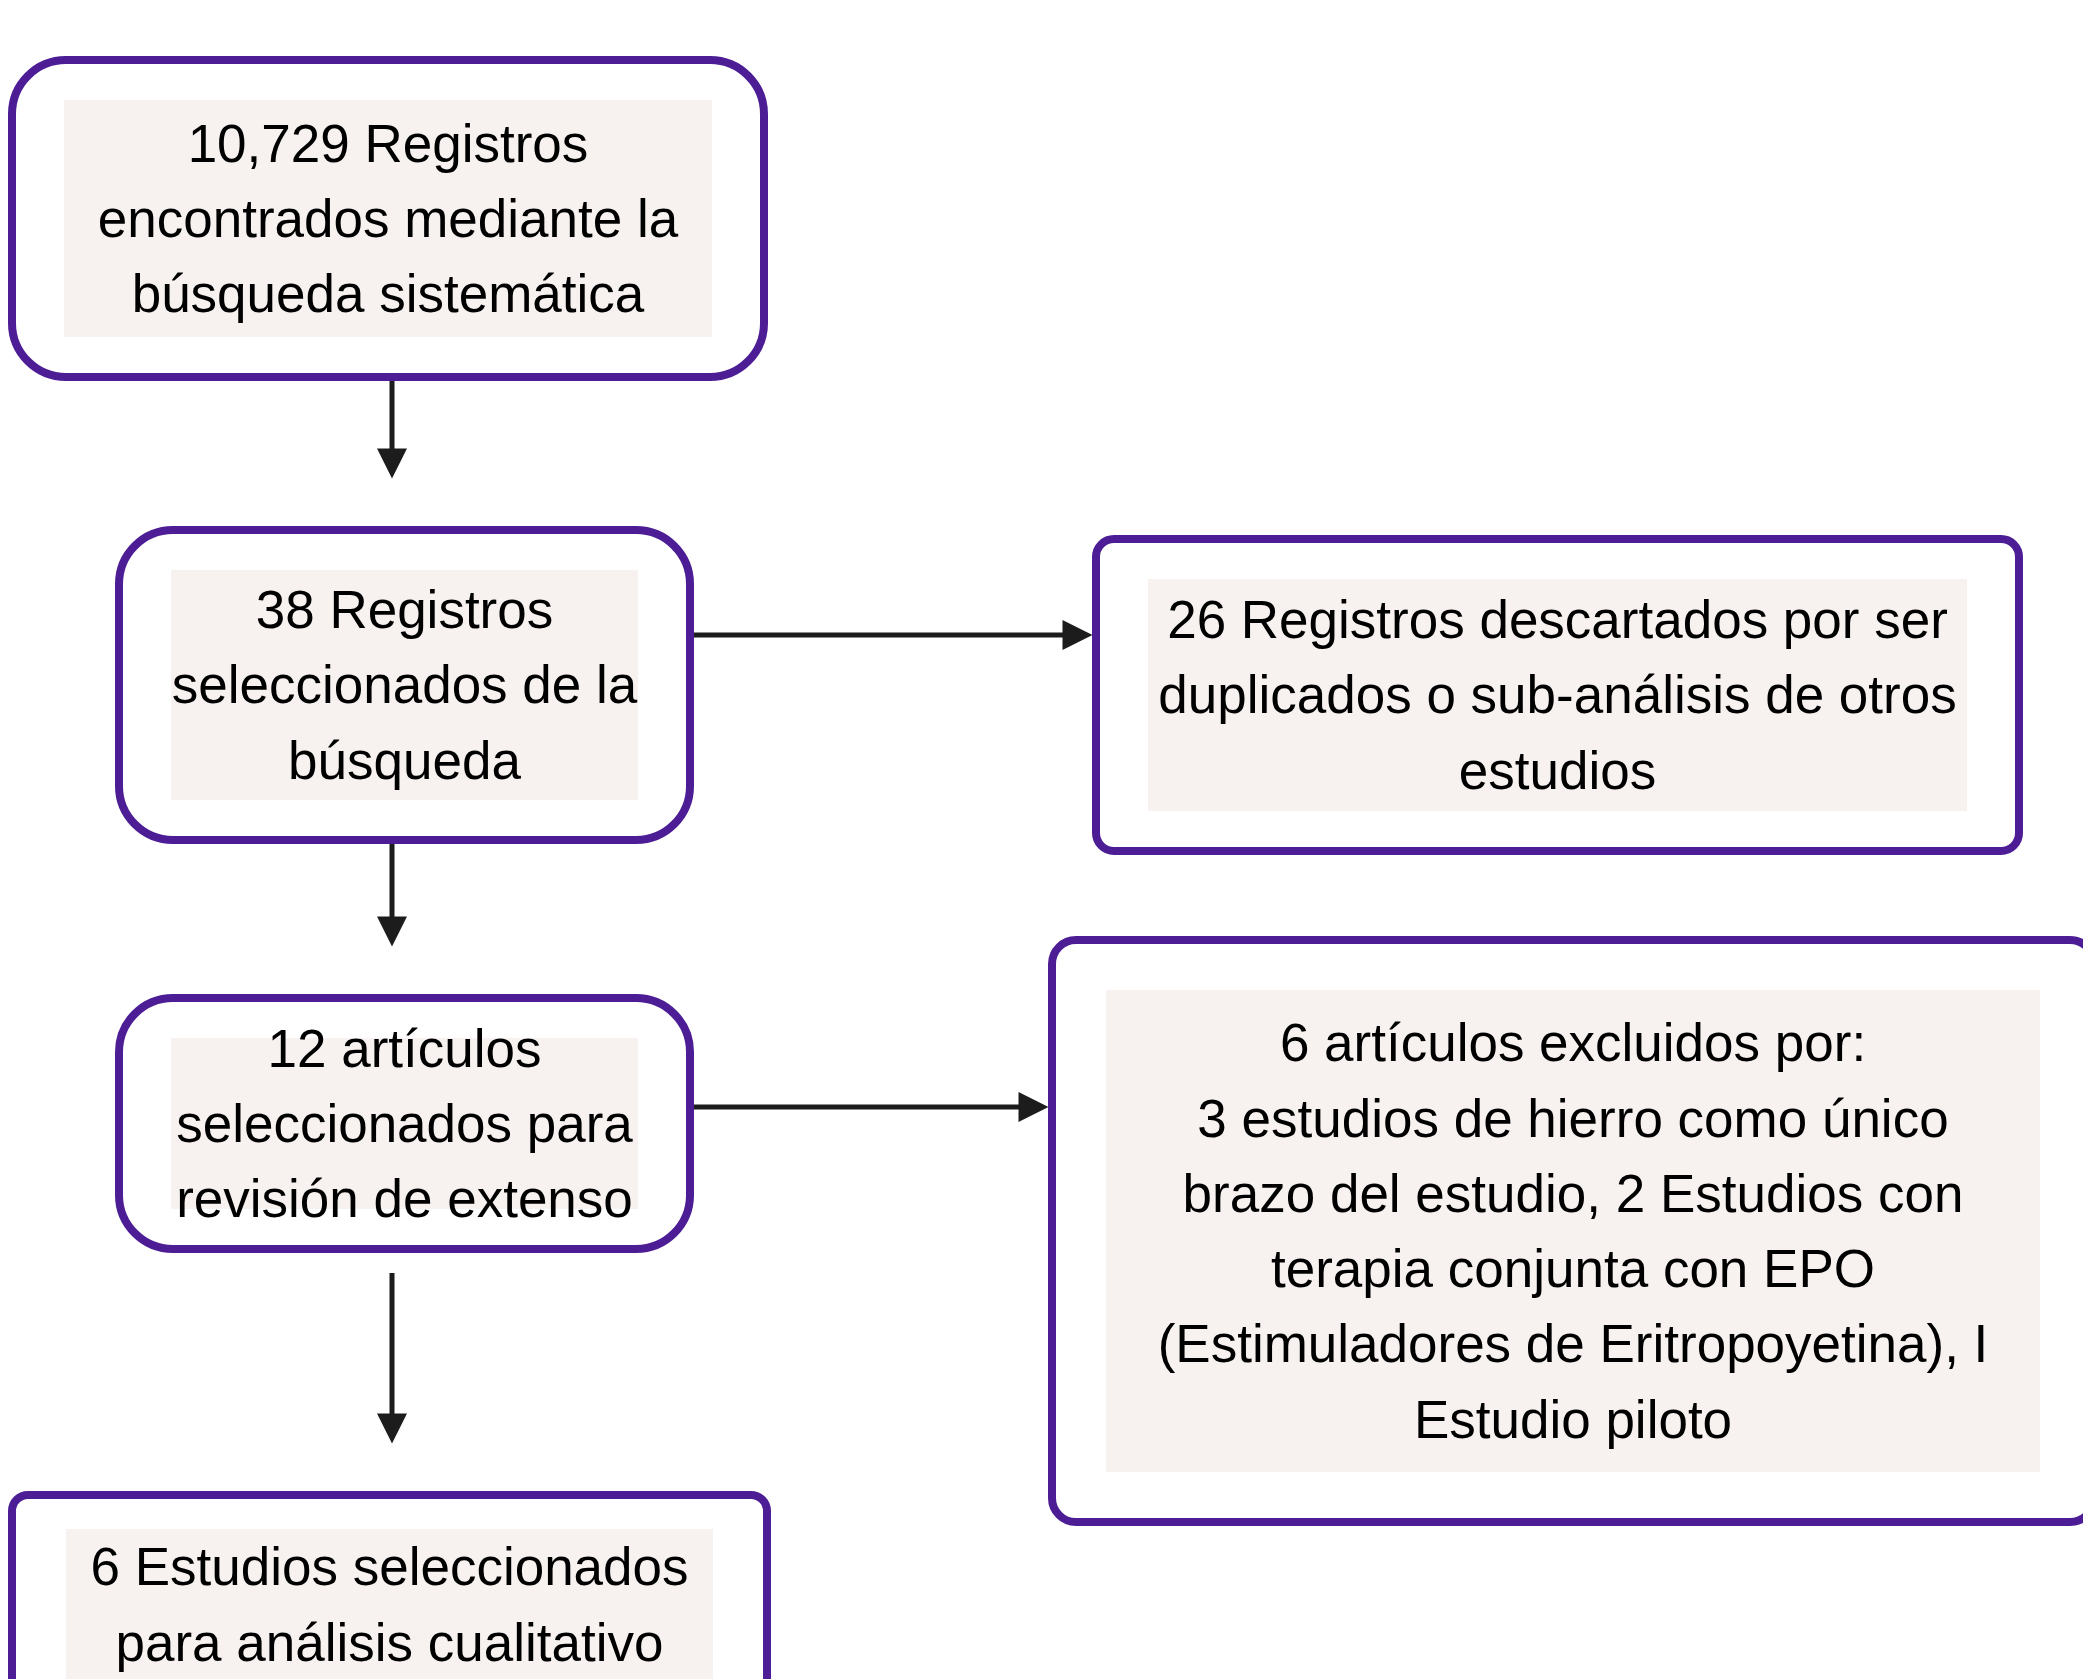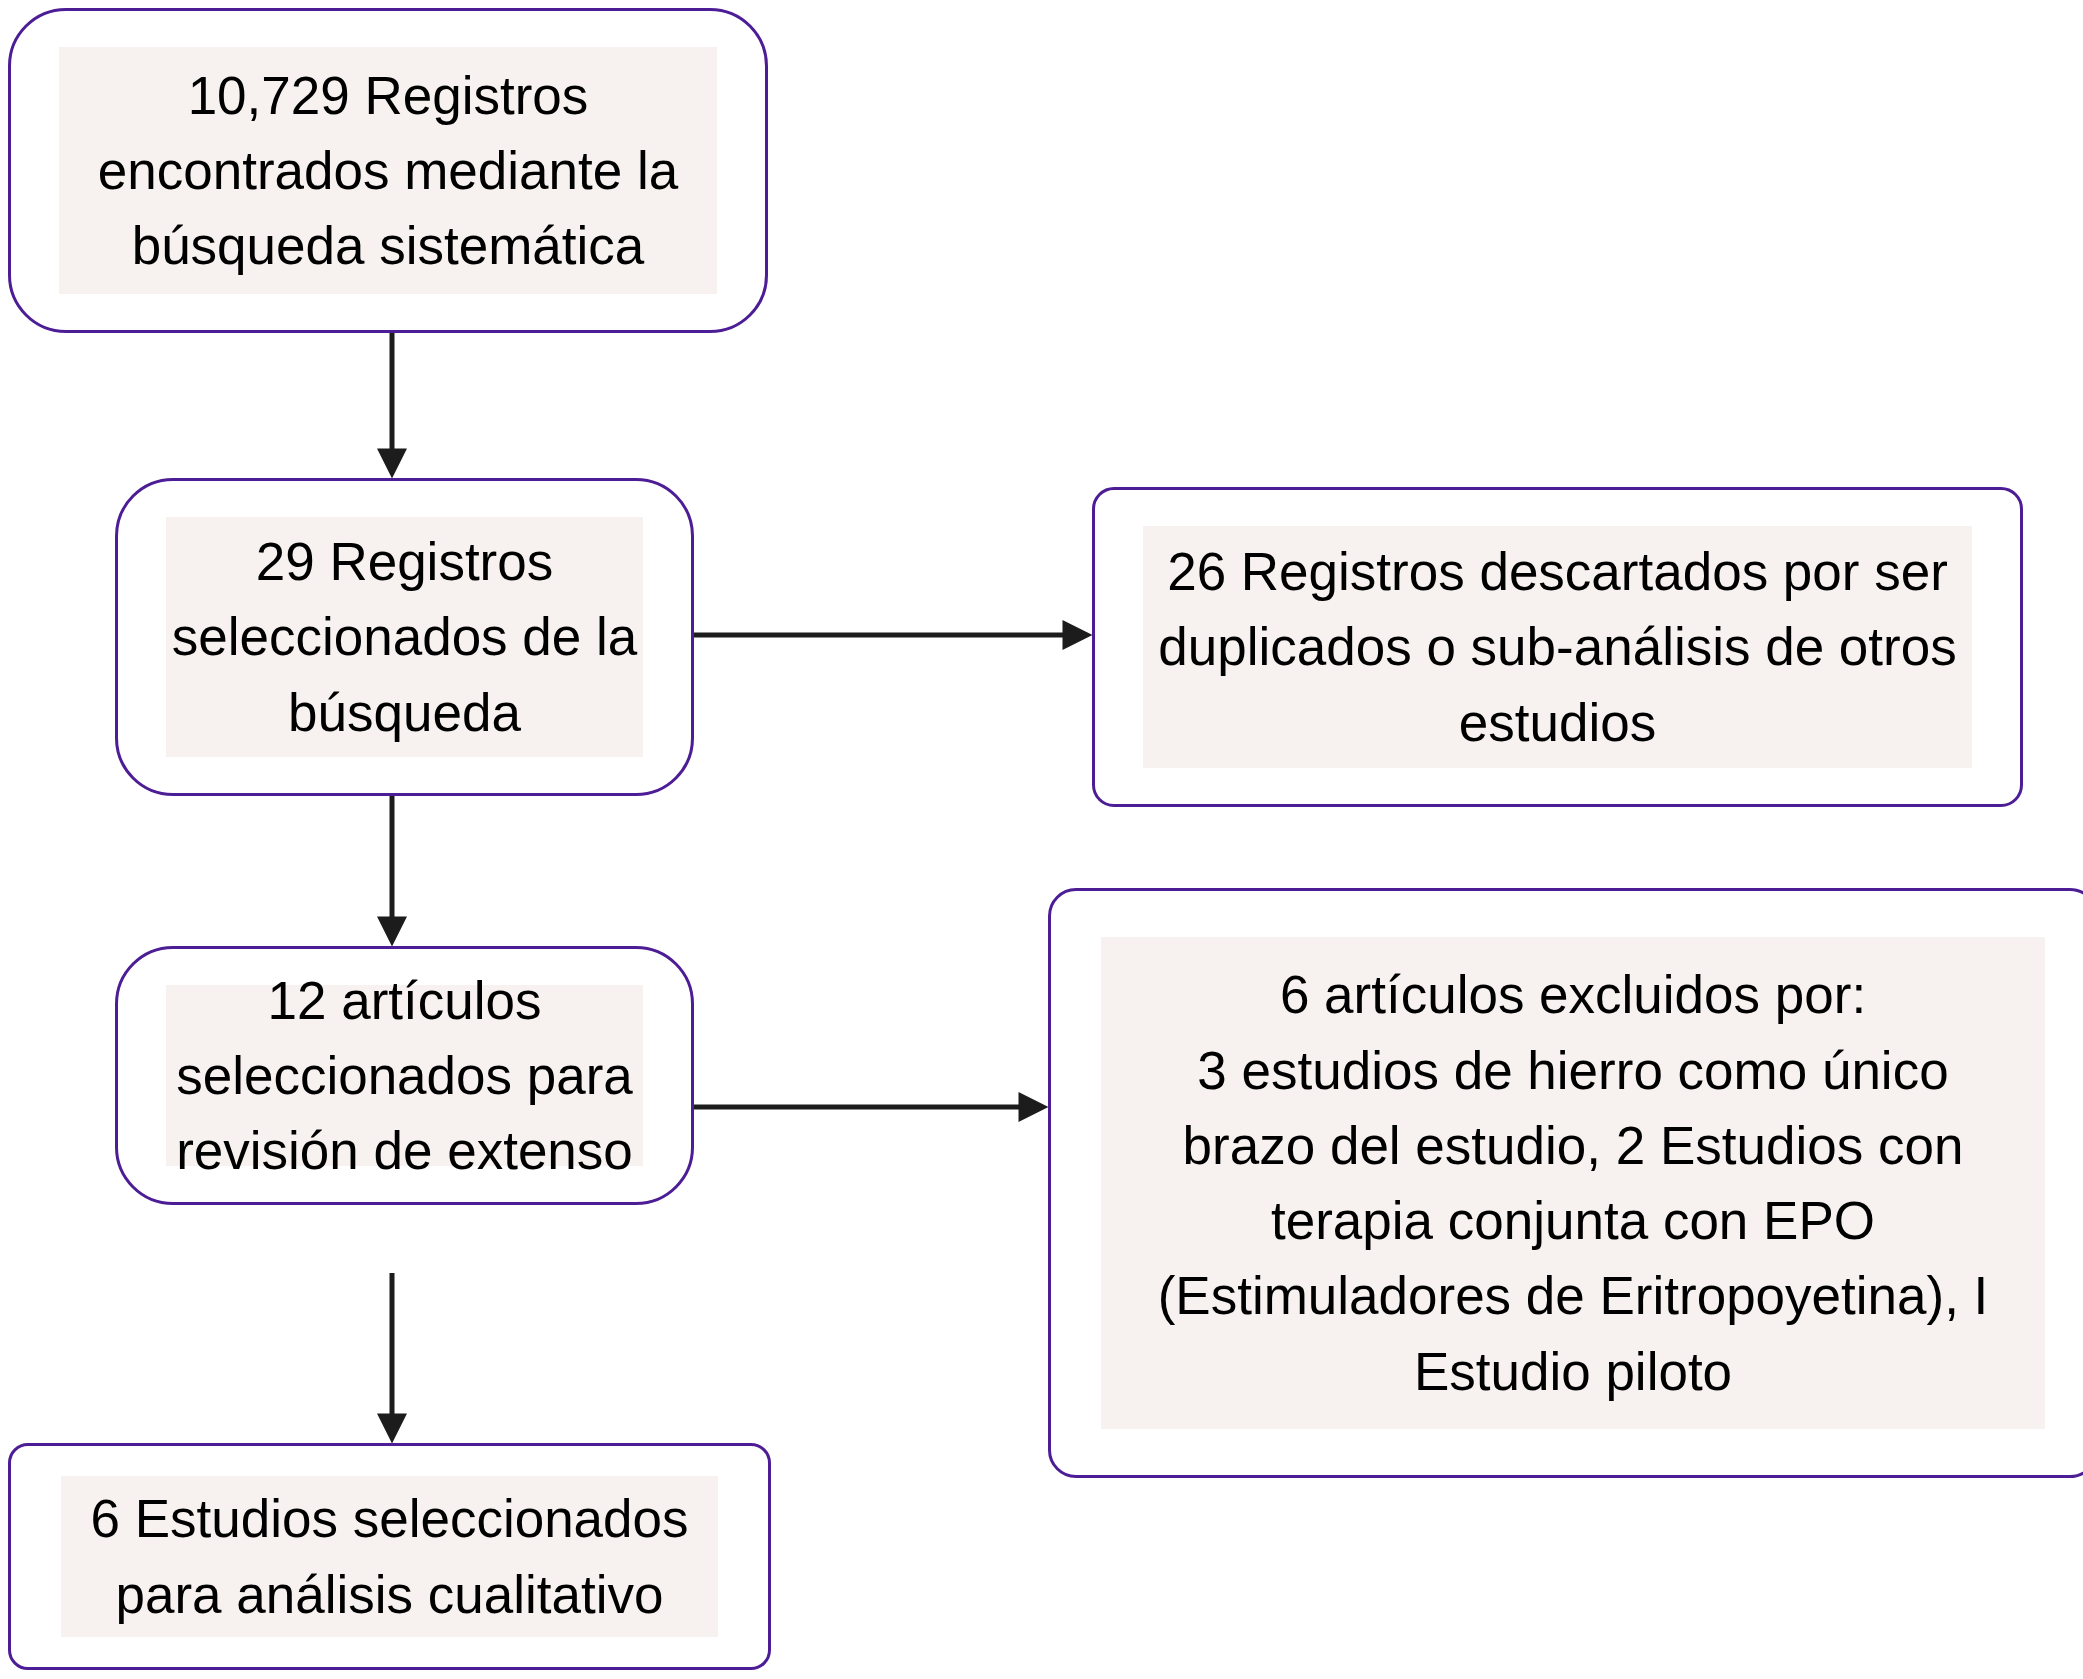--- a/index.html
+++ b/index.html
@@ -12,23 +12,24 @@
     width: 2083px;
     height: 1679px;
     background: #ffffff;
     font-family: "Liberation Sans", "DejaVu Sans", sans-serif;
     color: #000000;
     overflow: hidden;
   }
   .node {
     position: absolute;
     background: #ffffff;
-    border: 3px solid #4c1d95;
+    border: 8px solid #4c1d95;
     border-radius: 58px;
     box-sizing: border-box;
+    margin-top: 48px;
   }
   .panel {
     position: absolute;
     inset: 36px 48px;
     background: #f7f2f0;
     display: flex;
     align-items: center;
     justify-content: center;
     text-align: center;
     white-space: pre-line;
@@ -71,21 +72,21 @@
     <line x1="392" y1="1273" x2="392" y2="1436" stroke="#1c1c1c" stroke-width="5" marker-end="url(#arrowhead)"></line>
   </svg>
 
   <div class="node node-records-found">
     <div class="panel">10,729 Registros
 encontrados mediante la
 búsqueda sistemática</div>
   </div>
 
   <div class="node node-records-selected">
-    <div class="panel">29 Registros
+    <div class="panel">38 Registros
 seleccionados de la
 búsqueda</div>
   </div>
 
   <div class="node node-records-discarded">
     <div class="panel">26 Registros descartados por ser
 duplicados o sub-análisis de otros
 estudios</div>
   </div>
 

